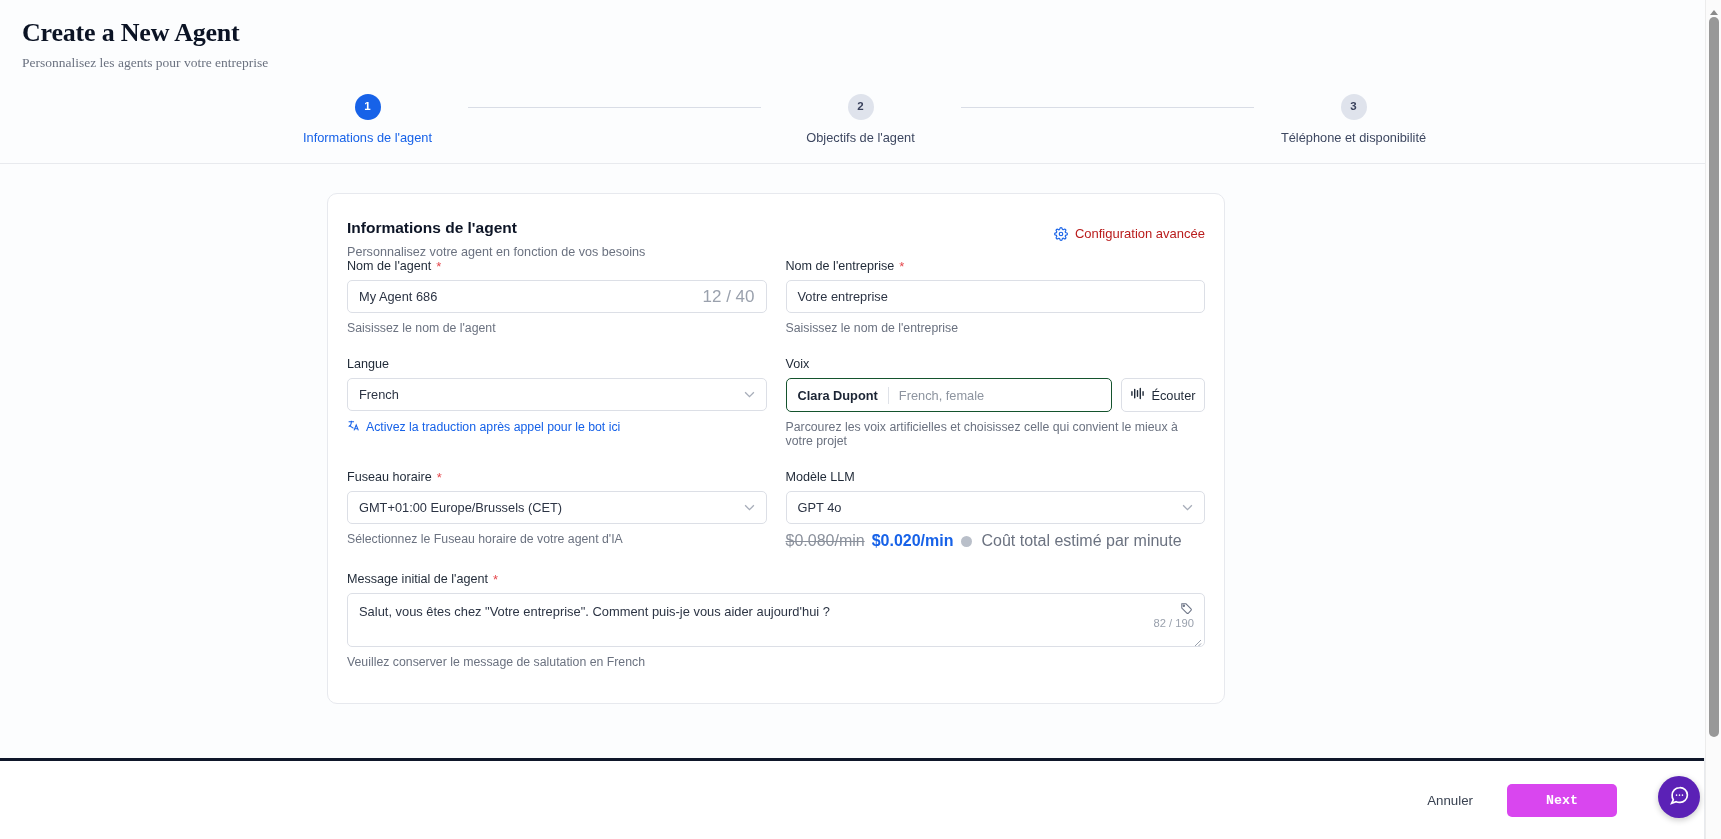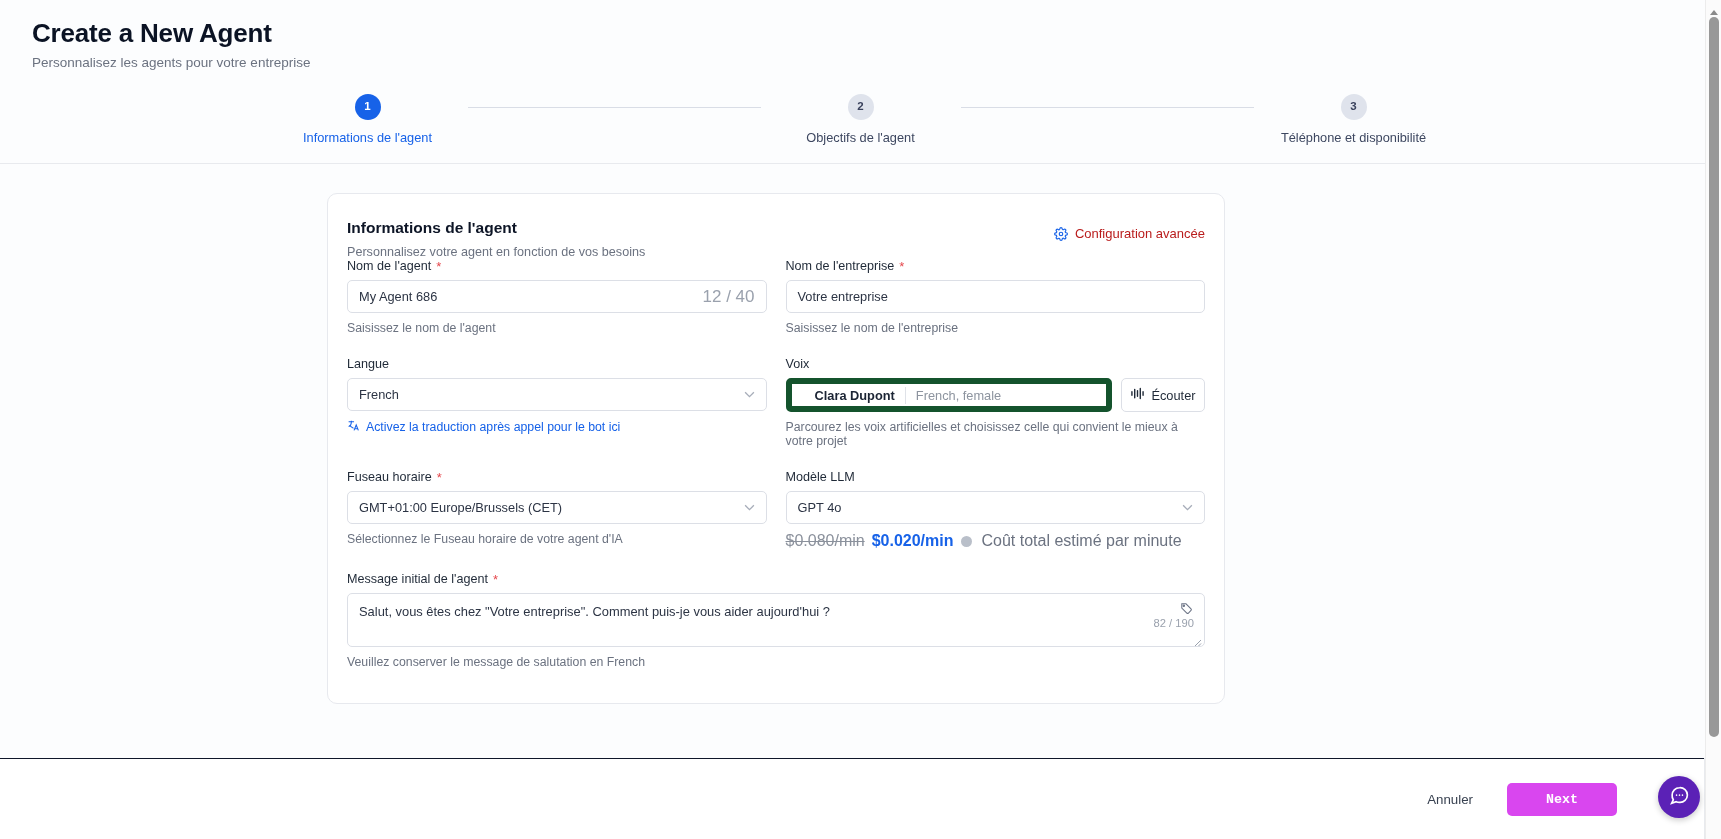--- a/index.html
+++ b/index.html
@@ -14,21 +14,22 @@
   .app {
     position: relative;
     width: 1721px;
     height: 839px;
     background: #fcfdfe;
     overflow: hidden;
   }
 
   
   .page-header {
-    padding: 16px 0 0 32px;
+    padding: 16px 0 0 22px;
+    font-family: Liberation Serif, serif;
   }
   .page-title {
     font-size: 26px;
     font-weight: 700;
     color: #0b1324;
     letter-spacing: -0.2px;
     margin: 0;
     line-height: 34px;
   }
   .page-subtitle {
@@ -192,26 +193,26 @@
     cursor: pointer;
   }
 
   .field-block { margin-bottom: 22px; }
 
   
   .voice-row { display: flex; gap: 9px; }
   .voice-input {
     flex: 1;
     height: 34px;
-    border: 6px solid #14532d;
+    border: 1px solid #14532d;
     border-radius: 5px;
     background: #fff;
     display: flex;
     align-items: center;
-    padding: 0 23px;
+    padding: 0 11px;
     font-size: 12.8px;
   }
   .voice-name { font-weight: 700; color: #1b2434; }
   .voice-div {
     width: 1px; height: 17px; background: #dfe2e8;
     margin: 0 10px;
   }
   .voice-desc { color: #8d949f; }
   .listen-btn {
     width: 84px; height: 34px;
@@ -278,21 +279,21 @@
     color: #9aa1ad;
   }
 
   
   .footer {
     position: absolute;
     left: 0; bottom: 0;
     width: 1705px;
     height: 81px;
     background: #ffffff;
-    border-top: 1px solid #0f172a;
+    border-top: 3px solid #0f172a;
     display: flex;
     align-items: center;
     justify-content: flex-end;
     padding-right: 88px;
     gap: 28px;
   }
   .btn-cancel {
     font-size: 13.3px;
     color: #394251;
     background: none;

